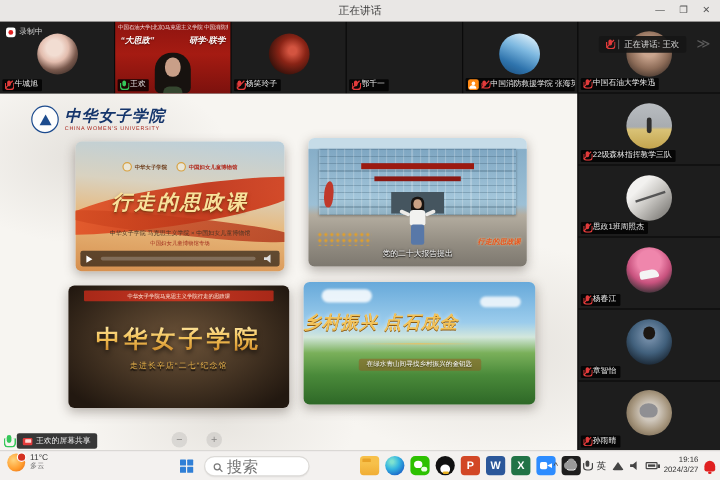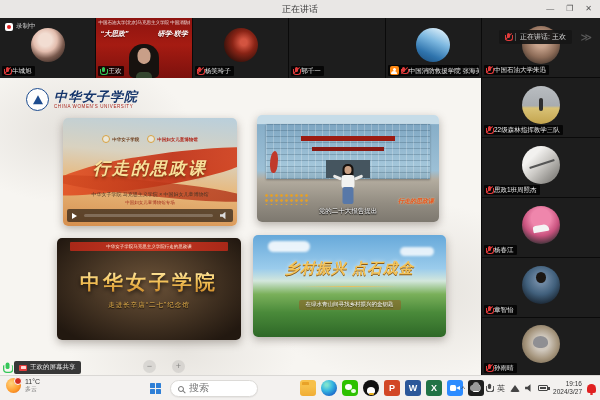--- a/index.html
+++ b/index.html
@@ -127,21 +127,21 @@
   
   .v3{left:57px;top:160px;width:184px;height:102px;background:radial-gradient(ellipse at 50% 45%,#6b5238 0%,#4a3826 42%,#221810 88%)}
   .v3-banner{position:absolute;top:4px;left:7%;right:7%;height:9px;line-height:9px;background:linear-gradient(90deg,#a82818,#c33722,#a82818);border-radius:1px;color:#ffeede;font-size:4.5px;text-align:center;white-space:nowrap;overflow:hidden}
   .v3-title{position:absolute;top:30%;left:0;right:0;text-align:center;font-size:20px;font-weight:bold;letter-spacing:3px;background:linear-gradient(180deg,#ffeeb2,#f3c156 48%,#c27a1e);-webkit-background-clip:text;background-clip:text;color:transparent;filter:drop-shadow(0 2px 2px rgba(0,0,0,.7))}
   .v3-sub{position:absolute;top:62%;left:0;right:0;text-align:center;font-size:6.5px;letter-spacing:1px;color:#e9b34b;text-shadow:0 1px 1px #000}
 
   
   .v4{left:253px;top:157px;width:193px;height:102px;background:linear-gradient(180deg,#67a9da 0%,#9bccec 33%,#d3e7dc 45%,#7ab05a 58%,#4a8a3a 76%,#2e6827 100%)}
   .v4-cloud1{position:absolute;left:8%;top:6%;width:42px;height:11px;background:#fff;border-radius:8px;opacity:.85;filter:blur(1px)}
   .v4-cloud2{position:absolute;right:6%;top:12%;width:34px;height:9px;background:#fff;border-radius:8px;opacity:.8;filter:blur(1px)}
-  .v4-title{position:absolute;top:24%;left:0;right:0;text-align:center;font-size:14.5px;font-weight:bold;font-style:italic;letter-spacing:1px;color:#f3c35a;text-shadow:0 1px 0 #8a5a14,0 0 4px rgba(255,255,255,.6)}
+  .v4-title{position:absolute;top:24%;left:0;right:0;font-size:14.5px;font-weight:bold;font-style:italic;letter-spacing:1px;color:#f3c35a;text-shadow:0 1px 0 #8a5a14,0 0 4px rgba(255,255,255,.6)}
   .v4-orn{position:absolute;top:50%;left:25%;right:25%;height:1px;background:linear-gradient(90deg,transparent,#e8c060,transparent)}
   .v4-sub{position:absolute;top:56%;left:0;right:0;text-align:center}
   .v4-sub span{display:inline-block;background:rgba(150,85,30,.5);color:#fff;font-size:5.5px;padding:1.5px 7px;border-radius:2px;text-shadow:0 1px 1px rgba(0,0,0,.5)}
 
   
   .share-mic{position:absolute;left:3px;bottom:2px;color:#2aa84a;z-index:10;transform:scale(1.3);transform-origin:bottom left}
   .share-pill{position:absolute;left:14px;bottom:1px;height:13px;background:#373737;border-radius:2px;display:flex;align-items:center;gap:3px;padding:0 5px;z-index:10;cursor:pointer}
   .share-pill-ic{width:8px;height:6px;background:#e23b3b;border-radius:1px;position:relative}
   .share-pill-ic::after{content:"";position:absolute;inset:1.5px;background:#ffd7d3;border-radius:.5px}
   .share-pill-label{font-size:6.5px;color:#eee;white-space:nowrap}
@@ -152,21 +152,21 @@
   .weather{position:absolute;left:6px;top:2px;display:flex;align-items:center;gap:4px;cursor:pointer}
   .weather-ic{width:15px;height:15px;border-radius:50%;background:radial-gradient(circle at 35% 35%,#ffd47e,#ff9c2c 58%,#e06212);position:relative}
   .weather-ic::after{content:"";position:absolute;right:-1px;top:-1px;width:6px;height:6px;border-radius:50%;background:#d43020;border:1px solid #fff}
   .weather-temp{font-size:7px;color:#333;line-height:8px}
   .weather-desc{font-size:6px;color:#777;line-height:7px}
   .start-btn{position:absolute;left:150px;top:7px;width:11px;height:11px;display:grid;grid-template-columns:5px 5px;grid-template-rows:5px 5px;gap:1px;cursor:pointer}
   .start-btn i{background:#2f7fd6;border-radius:.5px}
   .search-box{position:absolute;left:170px;top:4px;width:88px;height:17px;background:#fff;border:1px solid #dcdad7;border-radius:9px;display:flex;align-items:center;gap:5px;padding:0 7px;box-shadow:0 1px 1px rgba(0,0,0,.05)}
   .mag{width:6px;height:6px;border:1px solid #777;border-radius:50%;position:relative;flex:0 0 auto}
   .mag::after{content:"";position:absolute;width:3.5px;height:1px;background:#777;transform:rotate(45deg);right:-2.5px;bottom:-1px}
-  .search-box input{border:0;outline:0;width:100%;font-size:10px;color:#555;background:transparent;font-family:Liberation Mono, monospace}
+  .search-box input{border:0;outline:0;width:100%;font-size:13px;color:#555;background:transparent;font-family:Liberation Sans, sans-serif}
   .apps{position:absolute;left:300px;top:4px;display:flex;gap:5px}
   .app{width:16px;height:16px;border-radius:3px;position:relative;cursor:pointer;display:flex;align-items:center;justify-content:center;font-size:9px;font-weight:bold;color:#fff}
   .app-folder{background:linear-gradient(180deg,#f7c04a 40%,#f0ad34)}
   .app-folder::before{content:"";position:absolute;left:2px;top:2px;width:7px;height:3px;background:#e8a228;border-radius:1px 1px 0 0}
   .app-edge{border-radius:50%;background:radial-gradient(circle at 35% 30%,#7ee2d0 8%,#35b6e0 40%,#1b64c8 80%)}
   .app-wechat{background:#2dc100;border-radius:4px}
   .app-wechat::before{content:"";position:absolute;left:3px;top:4px;width:7px;height:6px;background:#fff;border-radius:50%}
   .app-wechat::after{content:"";position:absolute;right:2.5px;bottom:3px;width:5px;height:4.5px;background:#e8ffe0;border-radius:50%}
   .app-qq{border-radius:50%;background:#111}
   .app-qq::before{content:"";position:absolute;left:4px;bottom:2.5px;width:8px;height:7px;background:#fff;border-radius:50% 50% 40% 40%}

